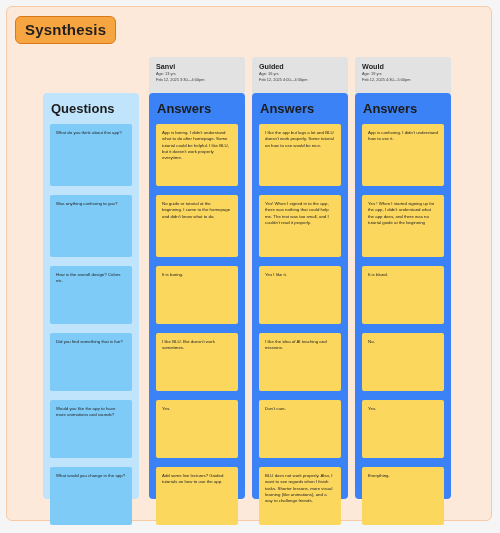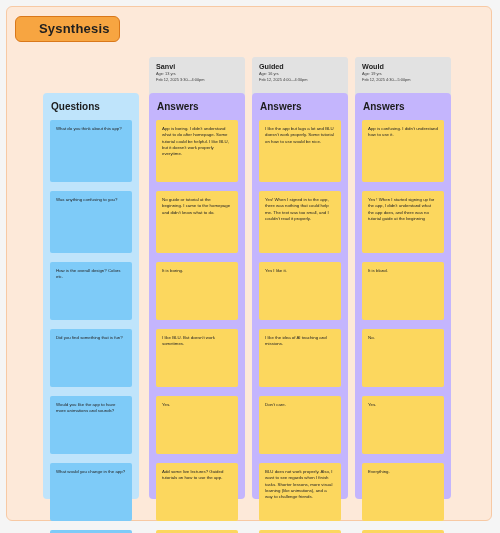--- a/index.html
+++ b/index.html
@@ -15,22 +15,22 @@
     background:#fde9d9;
     border:1px solid #f7c9a4;
     border-radius:6px;
     box-sizing:border-box;
   }
   #title-badge{
     position:absolute;left:8px;top:9px;
     background:#f7a541;
     border:1.6px solid #d9781a;
     border-radius:6px;
-    padding:4px 9px 5px 23px;
-    font-size:13px;
+    padding:4px 9px 5px 9px;
+    font-size:15px;
     font-weight:bold;
     color:#1f1f1f;
     letter-spacing:.2px;
     white-space:nowrap;
   }
 
   
   .person-card{
     position:absolute;top:50px;
     width:96px;height:40px;
@@ -51,23 +51,23 @@
 
   
   .column{
     position:absolute;top:86px;
     width:96px;
     border-radius:4px;
     box-sizing:border-box;
     padding:8px 7px 10px 7px;
   }
   .col-questions{background:#bfe4fb;}
-  .col-answers{background:#c4b5fd;}
+  .col-answers{background:#3b82f6;}
   .col-head{
-    font-size:10px;font-weight:bold;color:#1c1c1c;
+    font-size:13px;font-weight:bold;color:#1c1c1c;
     margin:0 0 8px 1px;
   }
   .card{
     border-radius:2px;
     box-sizing:border-box;
     padding:6px 6px 5px 6px;
     margin-bottom:9px;
     overflow:hidden;
   }
   .q-card{background:#7ecbf8;}

